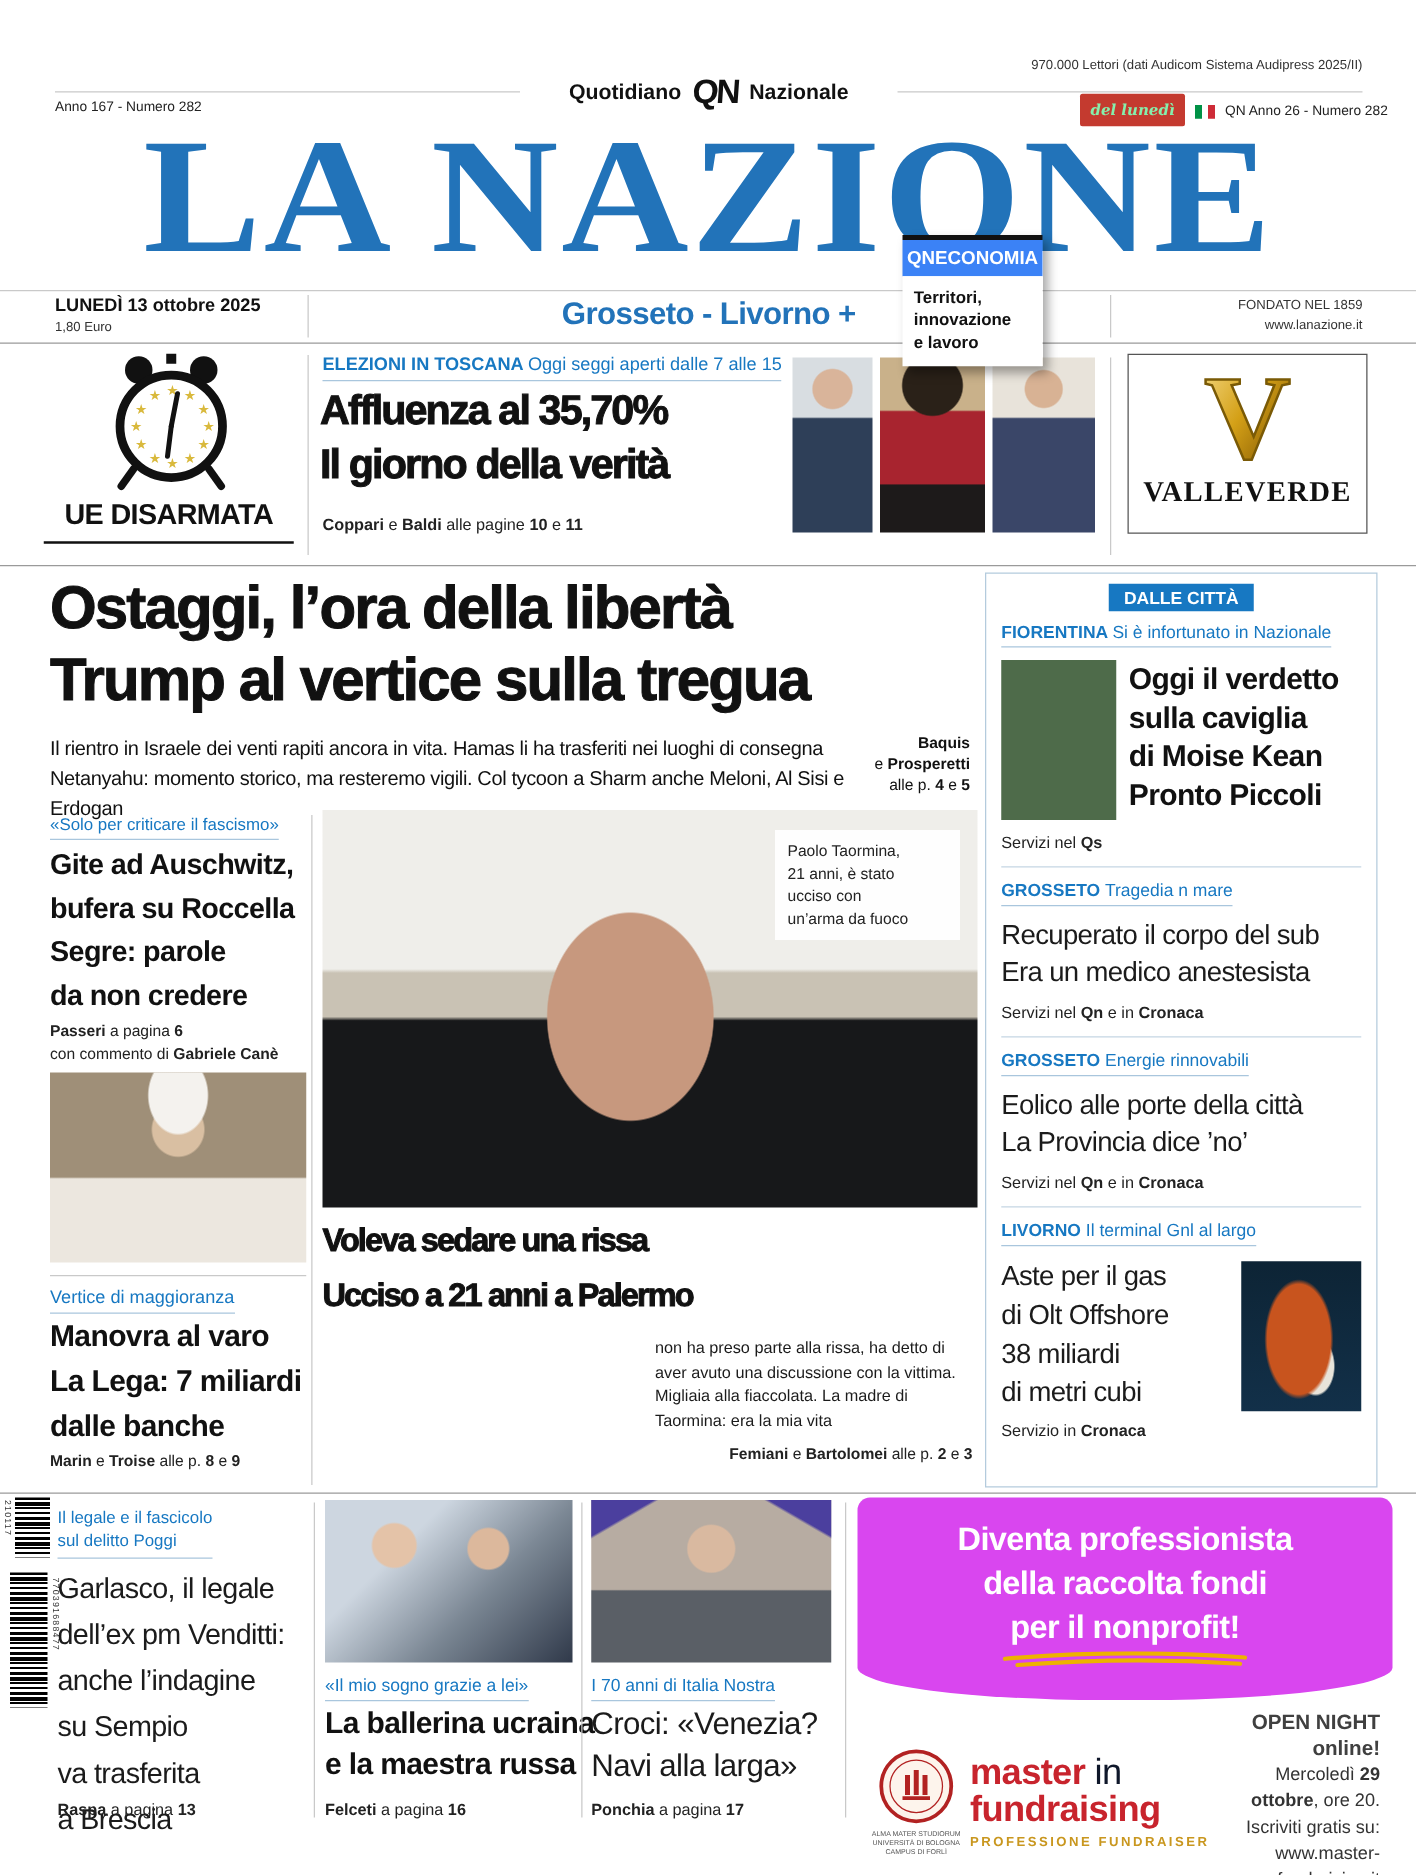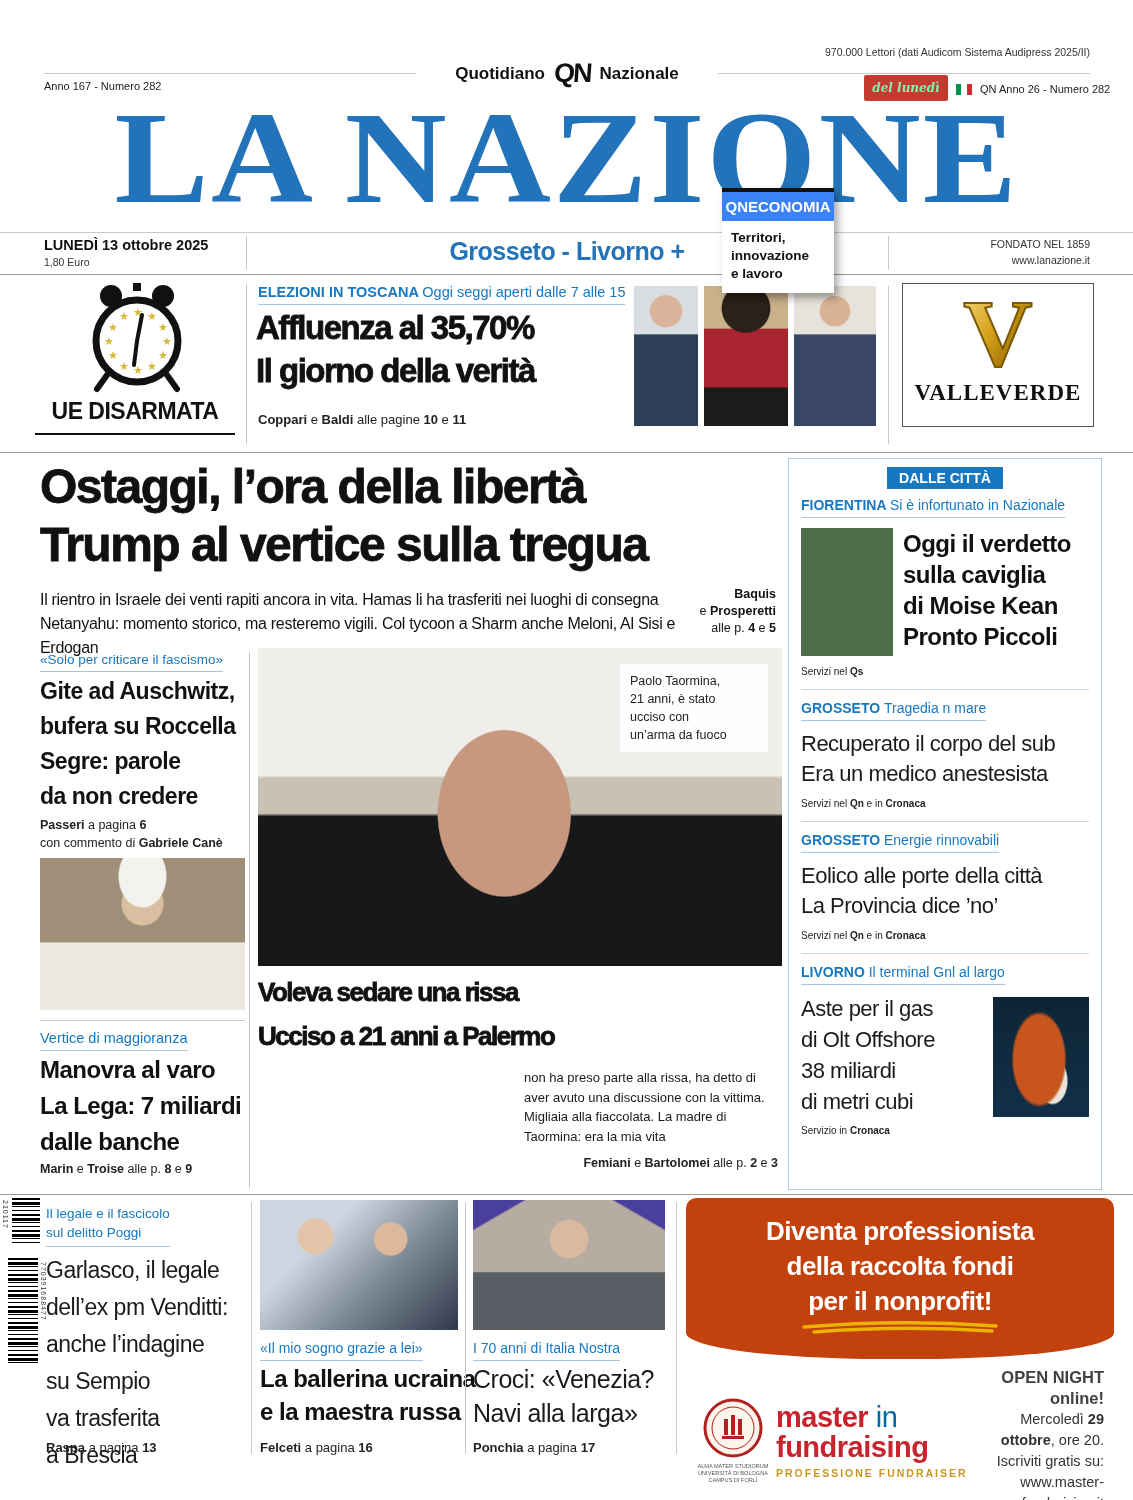--- a/index.html
+++ b/index.html
@@ -20,21 +20,21 @@
   
   .ph-man1{background:radial-gradient(circle at 50% 18%,#d9b49a 0 13%,transparent 14%),linear-gradient(180deg,#d8dde1 0 34%,#2e3f58 35%);}
   .ph-woman{background:radial-gradient(circle at 50% 16%,#2a2118 0 19%,transparent 20%),linear-gradient(180deg,#c9b18a 0 30%,#a8242f 31% 72%,#1d1a1a 73%);}
   .ph-man2{background:radial-gradient(circle at 50% 18%,#d8b294 0 12%,transparent 13%),linear-gradient(180deg,#e8e3da 0 34%,#3a4668 35%);}
   .ph-kean{background:radial-gradient(circle at 42% 18%,#6b4a33 0 9%,transparent 10%),radial-gradient(ellipse at 40% 45%,#ededed 0 22%,transparent 23%),linear-gradient(180deg,#44604а 0,#50714c 55%,#3c5a62 100%);background-color:#4e6b4a;}
   .ph-segre{background:radial-gradient(ellipse at 50% 12%,#f4f2ee 0 16%,transparent 17%),radial-gradient(ellipse at 50% 30%,#d9bfa2 0 14%,transparent 15%),linear-gradient(180deg,#9f8f78 0 55%,#ece7df 56%);}
   .ph-paolo{background:radial-gradient(ellipse 120px 150px at 47% 52%,#c7987e 0 55%,transparent 56%),linear-gradient(180deg,#efeeea 0 40%,#c9c2b4 41% 52%,#17181a 53%);}
   .ph-ballet{background:radial-gradient(circle at 28% 28%,#e4c3a8 0 10%,transparent 11%),radial-gradient(circle at 66% 30%,#dcb89c 0 10%,transparent 11%),linear-gradient(135deg,#cdd6e0 0 30%,#7b8794 62%,#30394a);}
   .ph-croci{background:radial-gradient(circle at 50% 30%,#d9b9a0 0 14%,transparent 15%),linear-gradient(210deg,#4b3f9e 0 12%,transparent 13%),linear-gradient(150deg,#4b3f9e 0 12%,transparent 13%),linear-gradient(180deg,#b7aca2 0 55%,#5a5f66 56%);}
   .ph-ship{background:radial-gradient(ellipse 46px 80px at 48% 52%,#c8541e 0 55%,transparent 60%),radial-gradient(ellipse 26px 40px at 62% 70%,#e8e4da 0 55%,transparent 60%),linear-gradient(180deg,#0d2435,#123049);}
-  .footer-note{font-size:10px;color:#222;}
+  .footer-note{font-size:13px;color:#222;}
   .badge-red{background:#c43a2f;color:#86efac;font-family:"DejaVu Serif",serif;font-style:italic;font-weight:700;
              font-size:12px;display:flex;align-items:center;justify-content:center;border-radius:2px;}
   .flag{width:16px;height:11px;background:linear-gradient(90deg,#009246 0 33%,#fff 33% 66%,#ce2b37 66%);display:inline-block;}
   .caption-box{background:rgba(255,255,255,.93);font-size:12.5px;line-height:18px;padding:8px 10px;color:#222;}
   .barcode{background:repeating-linear-gradient(180deg,#000 0 2px,#fff 2px 4px,#000 4px 7px,#fff 7px 8px,#000 8px 9px,#fff 9px 12px,#000 12px 13px,#fff 13px 16px);}
   .vtext{writing-mode:vertical-rl;font-size:7px;letter-spacing:1px;color:#333;}
   a{color:inherit;text-decoration:none;}
 </style>
 </head>
 <body>
@@ -233,21 +233,21 @@
   <div class="abs vr" style="left:465px;top:1202px;height:252px;"></div>
 
   <div class="abs ph ph-croci" style="left:473px;top:1200px;width:192px;height:130px;"></div>
   <div class="abs kicker" style="left:473px;top:1340px;font-size:14px;">I 70 anni di Italia Nostra</div>
   <div class="abs hlight ml" style="left:473px;top:1362px;font-size:25px;line-height:34px;">Croci: «Venezia?
 Navi alla larga»</div>
   <div class="abs byline" style="left:473px;top:1440px;font-size:13px;"><span class="bb">Ponchia</span><span> a pagina </span><span class="bb">17</span></div>
   <div class="abs vr" style="left:676px;top:1202px;height:252px;"></div>
 
   <div class="abs" style="left:686px;top:1198px;width:428px;height:260px;">
-    <div style="background:#c2410c;border-radius:10px 10px 46% 46% / 10px 10px 26px 26px;padding:16px 10px 20px;text-align:center;">
+    <div style="background:#d946ef;border-radius:10px 10px 46% 46% / 10px 10px 26px 26px;padding:16px 10px 20px;text-align:center;">
       <div class="ml" style="color:#fff;font-weight:700;font-size:26px;line-height:35px;letter-spacing:-.5px;">Diventa professionista
 della raccolta fondi
 per il nonprofit!</div>
       <svg width="200" height="14" viewBox="0 0 200 14" style="margin-top:2px;">
         <path d="M4 6 Q100 -2 196 5" stroke="#edb200" stroke-width="3.4" fill="none" stroke-linecap="round"></path>
         <path d="M14 11 Q104 4 192 10" stroke="#edb200" stroke-width="3.4" fill="none" stroke-linecap="round"></path>
       </svg>
     </div>
     <div style="background:#fff;display:flex;align-items:center;padding:8px 6px 0 4px;">
       <div style="text-align:center;flex:none;width:86px;">
@@ -258,21 +258,21 @@
             <rect x="29" y="18" width="4" height="20" fill="#b22222"></rect>
           <rect x="36" y="22" width="4" height="16" fill="#b22222"></rect>
             <rect x="20" y="39" width="22" height="3" fill="#b22222"></rect>
         </svg>
         <div class="ml" style="font-size:5.6px;line-height:7px;color:#555;">ALMA MATER STUDIORUM
 UNIVERSITÀ DI BOLOGNA
 CAMPUS DI FORLÌ</div>
       </div>
       <div style="flex:none;">
         <div style="font-size:29px;line-height:29px;letter-spacing:-.5px;">
-          <span style="color:#c8242d;font-weight:700;">master</span><span style="color:#0369a1;"> in</span>
+          <span style="color:#c8242d;font-weight:700;">master</span><span style="color:#0f172a;"> in</span>
         </div>
         <div style="color:#c8242d;font-weight:700;font-size:29px;line-height:30px;letter-spacing:-.5px;">fundraising</div>
         <div style="color:#c9971f;font-weight:700;font-size:10.5px;letter-spacing:2px;margin-top:5px;">PROFESSIONE FUNDRAISER</div>
       </div>
       <div style="margin-left:auto;text-align:right;padding-right:4px;font-size:14.5px;line-height:21px;color:#333;">
         <div style="font-weight:700;font-size:16.5px;color:#404040;">OPEN NIGHT online!</div>
         <div><span>Mercoledì </span><span class="bb">29 ottobre</span><span>, ore 20.</span></div>
         <div>Iscriviti gratis su:</div>
         <a href="#" style="display:block;">www.master-fundraising.it</a>
       </div>

